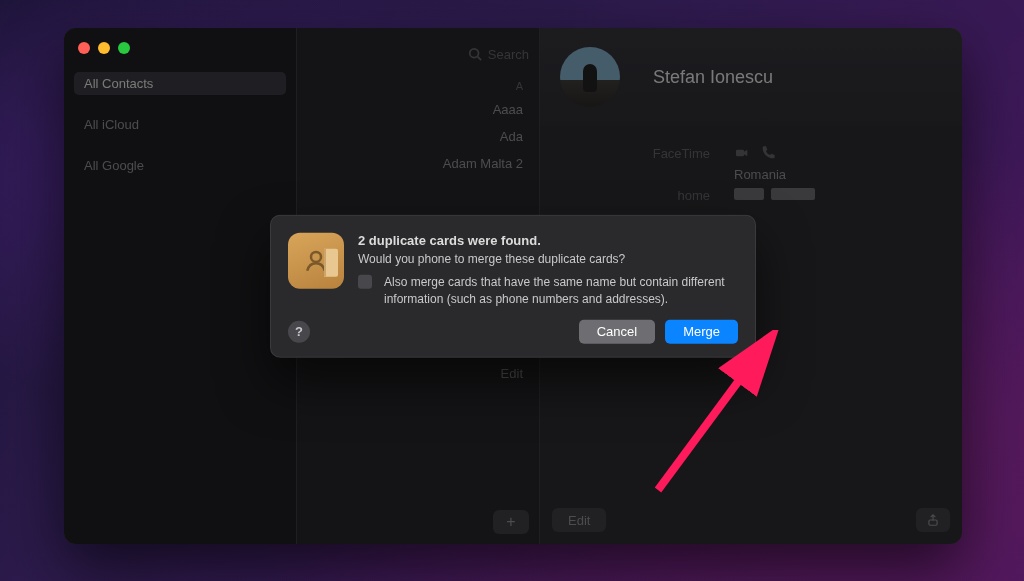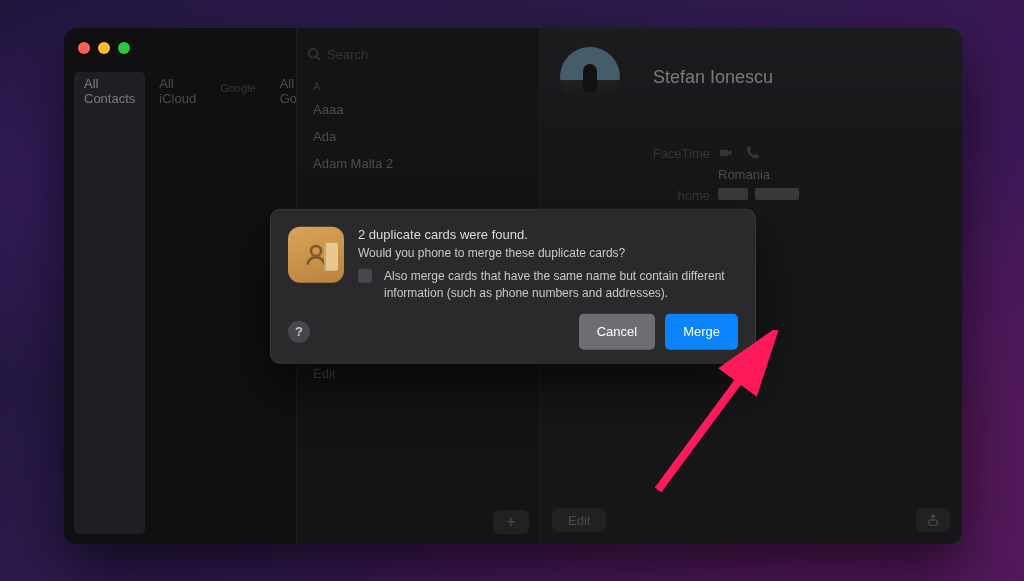--- a/index.html
+++ b/index.html
@@ -48,30 +48,30 @@
   
   .traffic{position:absolute;top:14px;left:14px;display:flex;gap:8px;z-index:20}
   .traffic span{width:12px;height:12px;border-radius:50%;display:block}
   .t-red{background:var(--traffic-red)}
   .t-yellow{background:var(--traffic-yellow)}
   .t-green{background:var(--traffic-green)}
   
   .sidebar{
     width:212px;flex:0 0 212px;background:var(--sidebar-bg);
     padding:44px 10px 10px;font-size:13px;color:var(--text-dim);
-    display:flex;flex-direction:row;gap:4px;
+    display:flex;flex-direction:column;gap:18px;
   }
   .side-item{padding:4px 10px;border-radius:5px;color:var(--text-dim)}
   .side-item.selected{background:var(--sel-bg);color:var(--text)}
   .side-header{padding:10px 10px 2px;color:var(--text-dimmer);font-size:11px}
   
   .list{
     width:242px;flex:0 0 242px;background:var(--list-bg);
     border-left:1px solid var(--border);border-right:1px solid var(--border);
-    display:flex;flex-direction:column;
+    display:flex;flex-direction:column;align-items:flex-end;
   }
   .search{
     height:36px;margin:8px 10px 4px;display:flex;align-items:center;gap:6px;
     color:var(--text-dimmer);font-size:13px;
   }
   .search svg{width:14px;height:14px;fill:var(--text-dimmer)}
   .list .group-letter{padding:4px 16px;color:var(--text-dimmer);font-size:11px}
   .list .row{padding:6px 16px;color:var(--text-dim);font-size:13px}
   .list-footer{margin-top:auto;display:flex;justify-content:flex-end;padding:10px}
   .pill-btn{
@@ -85,21 +85,21 @@
     display:flex;align-items:center;padding:0 20px;gap:33px
   }
   .avatar{
     width:60px;height:60px;border-radius:50%;
     background:linear-gradient(180deg,#7fa8c4 0%,#7fa8c4 55%,#3e3c3a 55%,#2b2927 100%);
     position:relative;overflow:hidden
   }
   .avatar::after{content:"";position:absolute;left:50%;top:28%;width:14px;height:28px;background:#222;border-radius:7px 7px 4px 4px;transform:translateX(-50%)}
   .contact-name{color:var(--text);font-size:18px;font-weight:400}
   .detail-body{padding:16px 0;font-size:13px;color:var(--text-dim)}
-  .field-row{display:flex;align-items:center;gap:8px;padding:3px 0}
+  .field-row{display:flex;align-items:center;gap:24px;padding:3px 0}
   .field-label{width:170px;text-align:right;color:var(--text-dimmer)}
   .field-icons{display:flex;gap:10px}
   .field-icons svg{width:16px;height:16px;fill:var(--text-dimmer)}
   .redact{width:30px;height:12px;background:#6a6a6e;border-radius:2px;display:inline-block}
   .redact.w{width:44px}
   .detail-footer{margin-top:auto;display:flex;justify-content:space-between;gap:0;padding:12px}
   .mac-btn{
     height:24px;border-radius:6px;background:#3c3c40;color:var(--text-dim);
     display:flex;align-items:center;justify-content:center;font-size:13px;padding:0 16px
   }
@@ -116,32 +116,32 @@
   }
   .dialog-top{display:flex;gap:14px}
   .dialog-icon{
     width:56px;height:56px;border-radius:12px;flex:0 0 56px;
     background:linear-gradient(160deg,#d9a55a,#b8823d);
     display:flex;align-items:center;justify-content:center;position:relative
   }
   .dialog-icon svg{width:30px;height:30px;stroke:#7a5829;fill:none;stroke-width:2}
   .dialog-icon .book{position:absolute;right:6px;top:16px;width:14px;height:28px;background:#e8c890;border-radius:0 2px 2px 0;box-shadow:inset 2px 0 0 #c9a46b}
   .dialog-body{flex:1}
-  .dialog-title{font-weight:400;font-size:13px;margin-bottom:4px}
+  .dialog-title{font-weight:700;font-size:13px;margin-bottom:4px}
   .dialog-sub{color:#c9c9cc;margin-bottom:8px}
   .checkbox-row{display:flex;gap:12px;align-items:flex-start;color:#c9c9cc;line-height:1.4}
   .checkbox{width:14px;height:14px;border-radius:3px;background:#48484c;flex:0 0 14px;margin-top:1px}
   .dialog-foot{display:flex;align-items:center}
   .help-circle{
     width:22px;height:22px;border-radius:50%;background:#48484c;color:#c9c9cc;
     display:flex;align-items:center;justify-content:center;font-size:13px;font-weight:600
   }
   .dialog-foot .spacer{flex:1}
   .dlg-btn{
-    height:36px;border-radius:5px;font-size:13px;padding:0 18px;
+    height:24px;border-radius:5px;font-size:13px;padding:0 18px;
     display:flex;align-items:center;justify-content:center;margin-left:10px;
     color:#fff
   }
   .dlg-btn.grey{background:var(--button-grey)}
   .dlg-btn.blue{background:var(--accent-blue)}
   
   .arrow{
     position:absolute;z-index:40;left:574px;top:302px;pointer-events:none
   }
   .arrow svg{width:170px;height:170px}
@@ -153,21 +153,20 @@
 
   <div class="traffic">
     <span class="t-red"></span>
     <span class="t-yellow"></span>
     <span class="t-green"></span>
   </div>
 
   <div class="sidebar">
     <div class="side-item selected">All Contacts</div>
     <div class="side-item">All iCloud</div>
-    <div class="side-header">Google</div>
     <div class="side-item">All Google</div>
   </div>
 
   <div class="list">
     <div class="search">
       <svg viewBox="0 0 16 16">
           <circle cx="7" cy="7" r="5" fill="none" stroke="currentColor" stroke-width="2"></circle>
           <line x1="11" y1="11" x2="15" y2="15" stroke="currentColor" stroke-width="2"></line>
         </svg>
       <span>Search</span>

